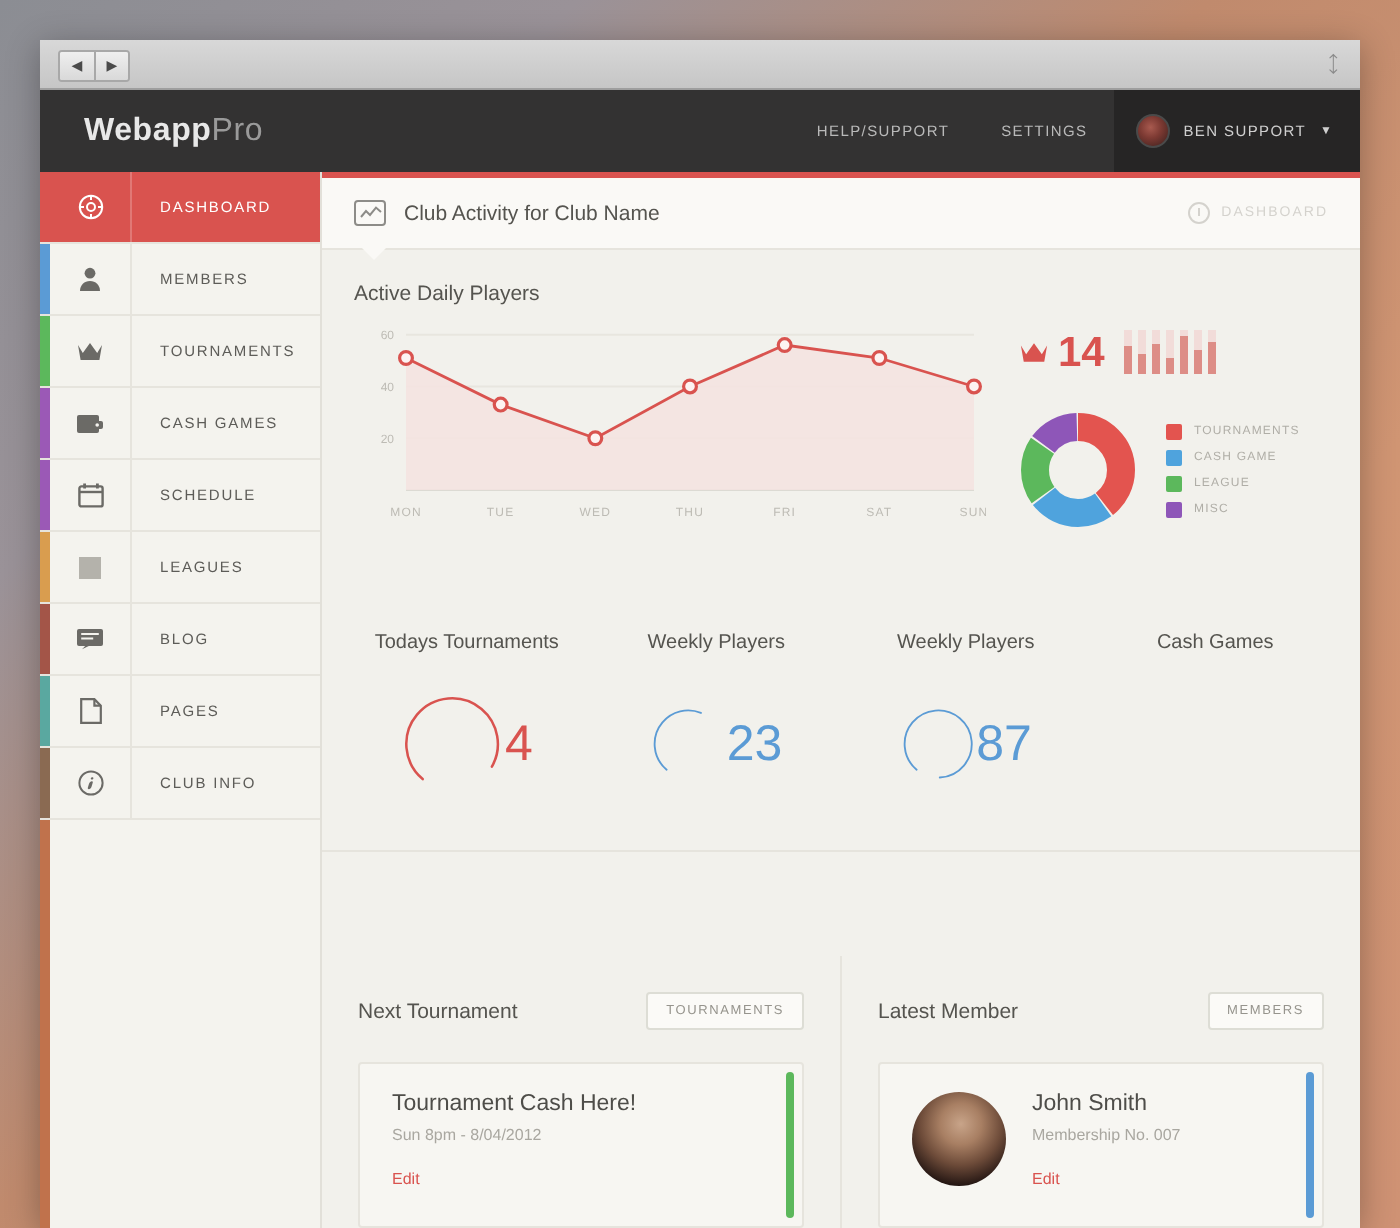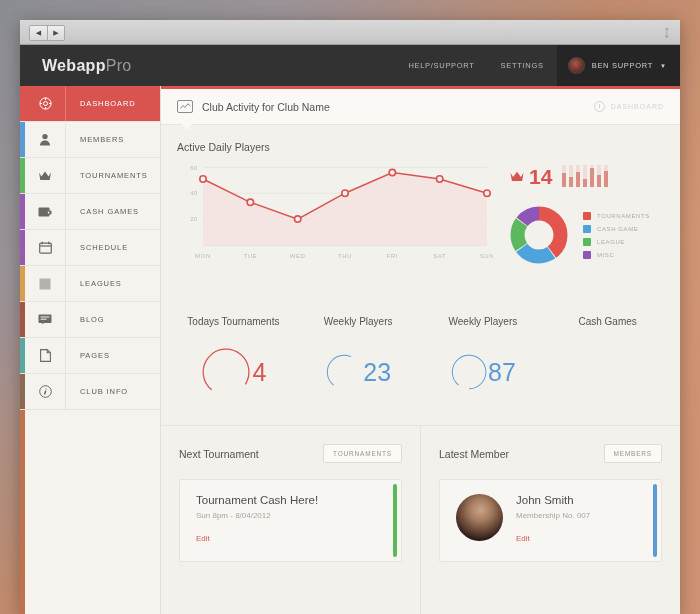--- a/index.html
+++ b/index.html
@@ -352,20 +352,21 @@
     line-height: 1;
     position: relative;
     z-index: 2;
   }
 
   
   #panels {
     display: flex;
     flex: 1;
     min-height: 0;
+    align-items: flex-end;
   }
   .panel {
     flex: 1;
     min-width: 0;
     padding: 18px 18px 0 18px;
   }
   .panel + .panel { border-left: 1px solid #e6e4dd; }
   .panel-head {
     display: flex;
     align-items: center;

